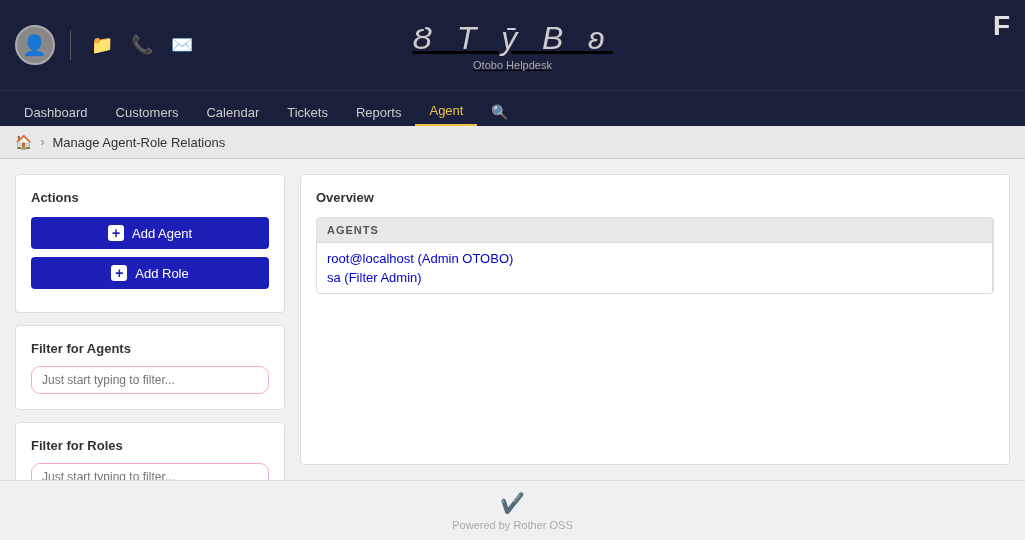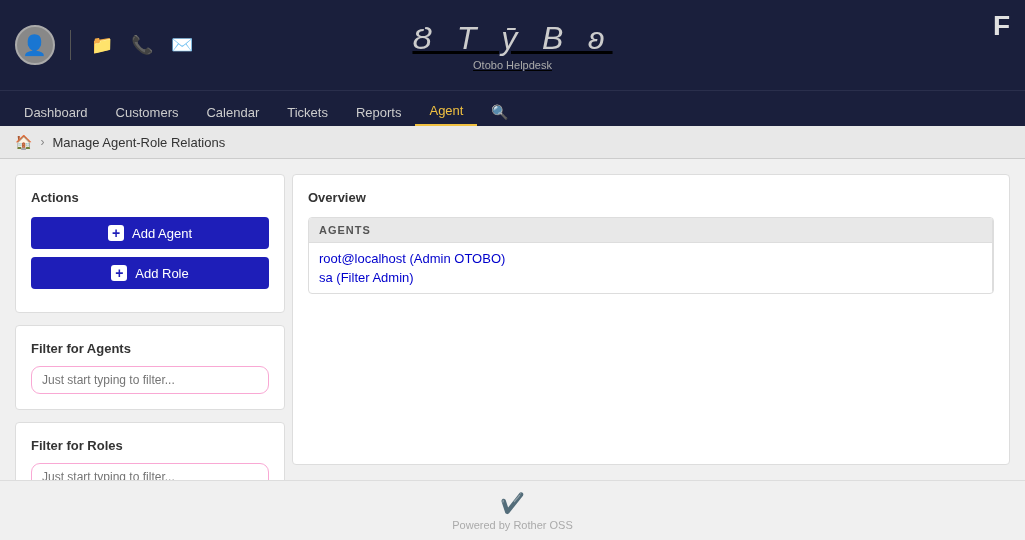--- a/index.html
+++ b/index.html
@@ -123,21 +123,21 @@
       font-size: 12px;
     }
     .breadcrumb-current {
       color: #333;
       font-size: 13px;
     }
 
     
     .main-content {
       display: flex;
-      gap: 7px;
+      gap: 15px;
       padding: 15px;
       height: calc(540px - 90px - 36px - 33px - 60px);
     }
 
     
     .left-panel {
       width: 270px;
       display: flex;
       flex-direction: column;
       gap: 12px;

